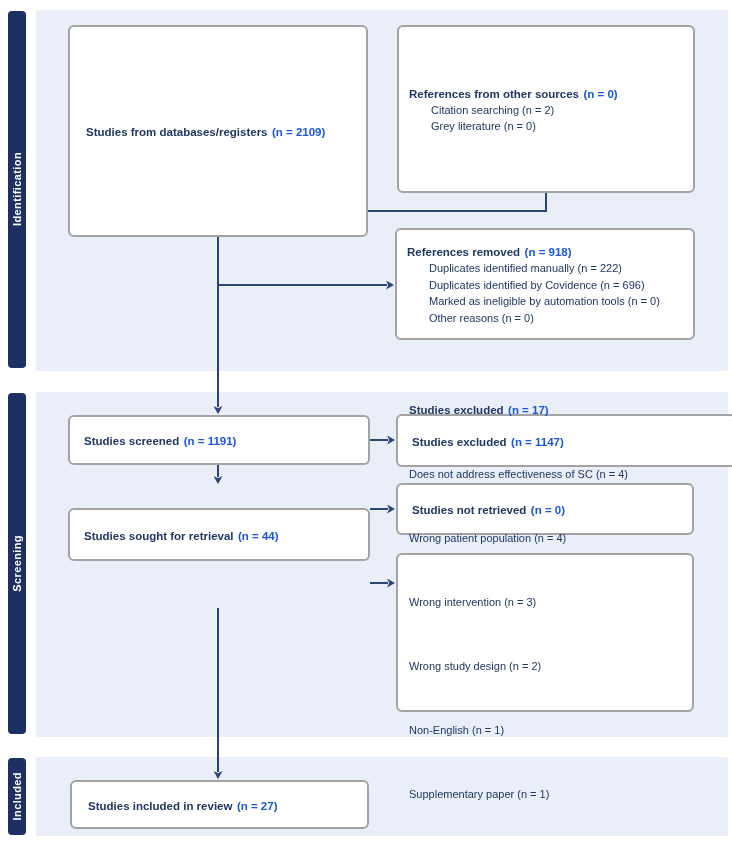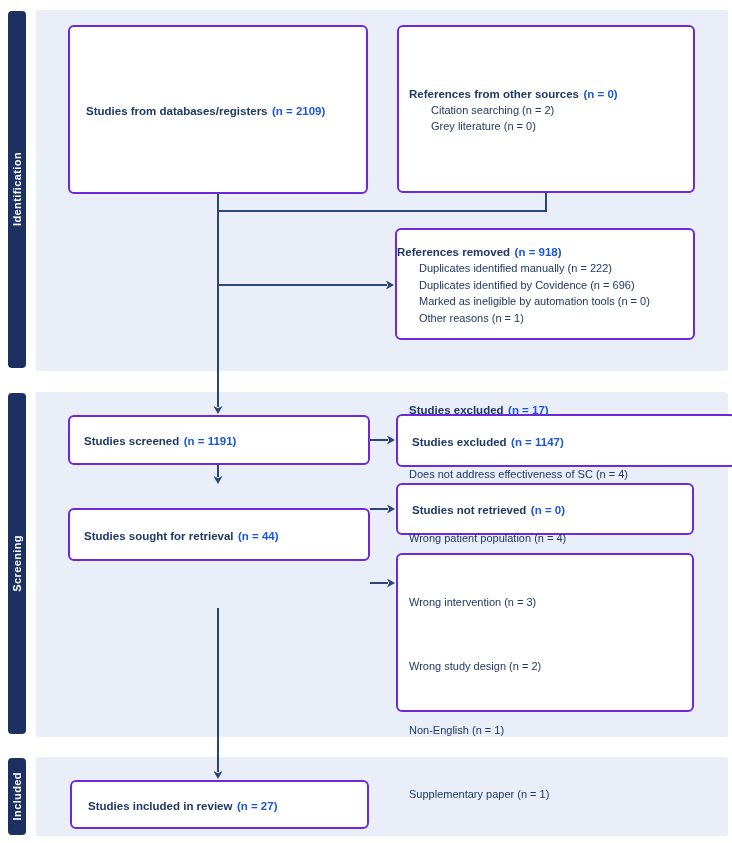--- a/index.html
+++ b/index.html
@@ -19,31 +19,31 @@
   #bar-identification{top:11px;height:357px;}
   #bar-screening{top:393px;height:341px;}
   #bar-included{top:758px;height:77px;}
   .stage-label{
     writing-mode:vertical-rl;transform:rotate(180deg);
     color:#ffffff;font-size:11px;font-weight:700;letter-spacing:.4px;white-space:nowrap;
   }
 
   .box{
     position:absolute;box-sizing:border-box;background:#ffffff;
-    border:2px solid #6d28d9;border-radius:6px;
+    border:2px solid #a3a3a3;border-radius:6px;
     display:flex;flex-direction:column;justify-content:center;
   }
   .lbl{color:#1f3864;font-size:11.5px;font-weight:700;}
   .nval{color:#1a56db;font-size:11.5px;font-weight:700;}
   .sub{color:#1f3864;font-size:11px;font-weight:400;line-height:16.5px;}
   .indent{padding-left:22px;}
 
-  #box-databases{left:68px;top:25px;width:300px;height:169px;padding-left:16px;border-radius:6px;}
+  #box-databases{left:68px;top:25px;width:300px;height:212px;padding-left:16px;border-radius:6px;}
   #box-other-sources{left:397px;top:25px;width:298px;height:168px;padding-left:10px;}
-  #box-references-removed{left:395px;top:228px;width:300px;height:112px;}
+  #box-references-removed{left:395px;top:228px;width:300px;height:112px;padding-left:10px;}
   #box-screened{left:68px;top:415px;width:302px;height:50px;padding-left:14px;}
   #box-excluded-screening{left:396px;top:414px;width:340px;height:53px;padding-left:14px;}
   #box-sought{left:68px;top:508px;width:302px;height:53px;padding-left:14px;}
   #box-not-retrieved{left:396px;top:483px;width:298px;height:52px;padding-left:14px;}
   #box-assessed{left:68px;top:559px;width:302px;height:49px;padding-left:14px;}
   #box-excluded-eligibility{left:396px;top:553px;width:298px;height:159px;padding-left:11px;}
   #box-excluded-eligibility .sub{line-height:16px;margin-top:48px;}
   #box-included{left:70px;top:780px;width:299px;height:49px;padding-left:16px;}
 
   #connectors{position:absolute;left:0;top:0;pointer-events:none;}
@@ -94,21 +94,21 @@
     <div><span class="lbl">References from other sources</span> <span class="nval">(n = 0)</span></div>
     <div class="sub indent">Citation searching (n = 2)</div>
     <div class="sub indent">Grey literature (n = 0)</div>
   </div>
 
   <div class="box" id="box-references-removed">
     <div><span class="lbl">References removed</span> <span class="nval">(n = 918)</span></div>
     <div class="sub indent">Duplicates identified manually (n = 222)</div>
     <div class="sub indent">Duplicates identified by Covidence (n = 696)</div>
     <div class="sub indent">Marked as ineligible by automation tools (n = 0)</div>
-    <div class="sub indent">Other reasons (n = 1)</div>
+    <div class="sub indent">Other reasons (n = 0)</div>
   </div>
 
   <div class="box" id="box-screened">
     <div><span class="lbl">Studies screened</span> <span class="nval">(n = 1191)</span></div>
   </div>
 
   <div class="box" id="box-excluded-screening">
     <div><span class="lbl">Studies excluded</span> <span class="nval">(n = 1147)</span></div>
   </div>
 

